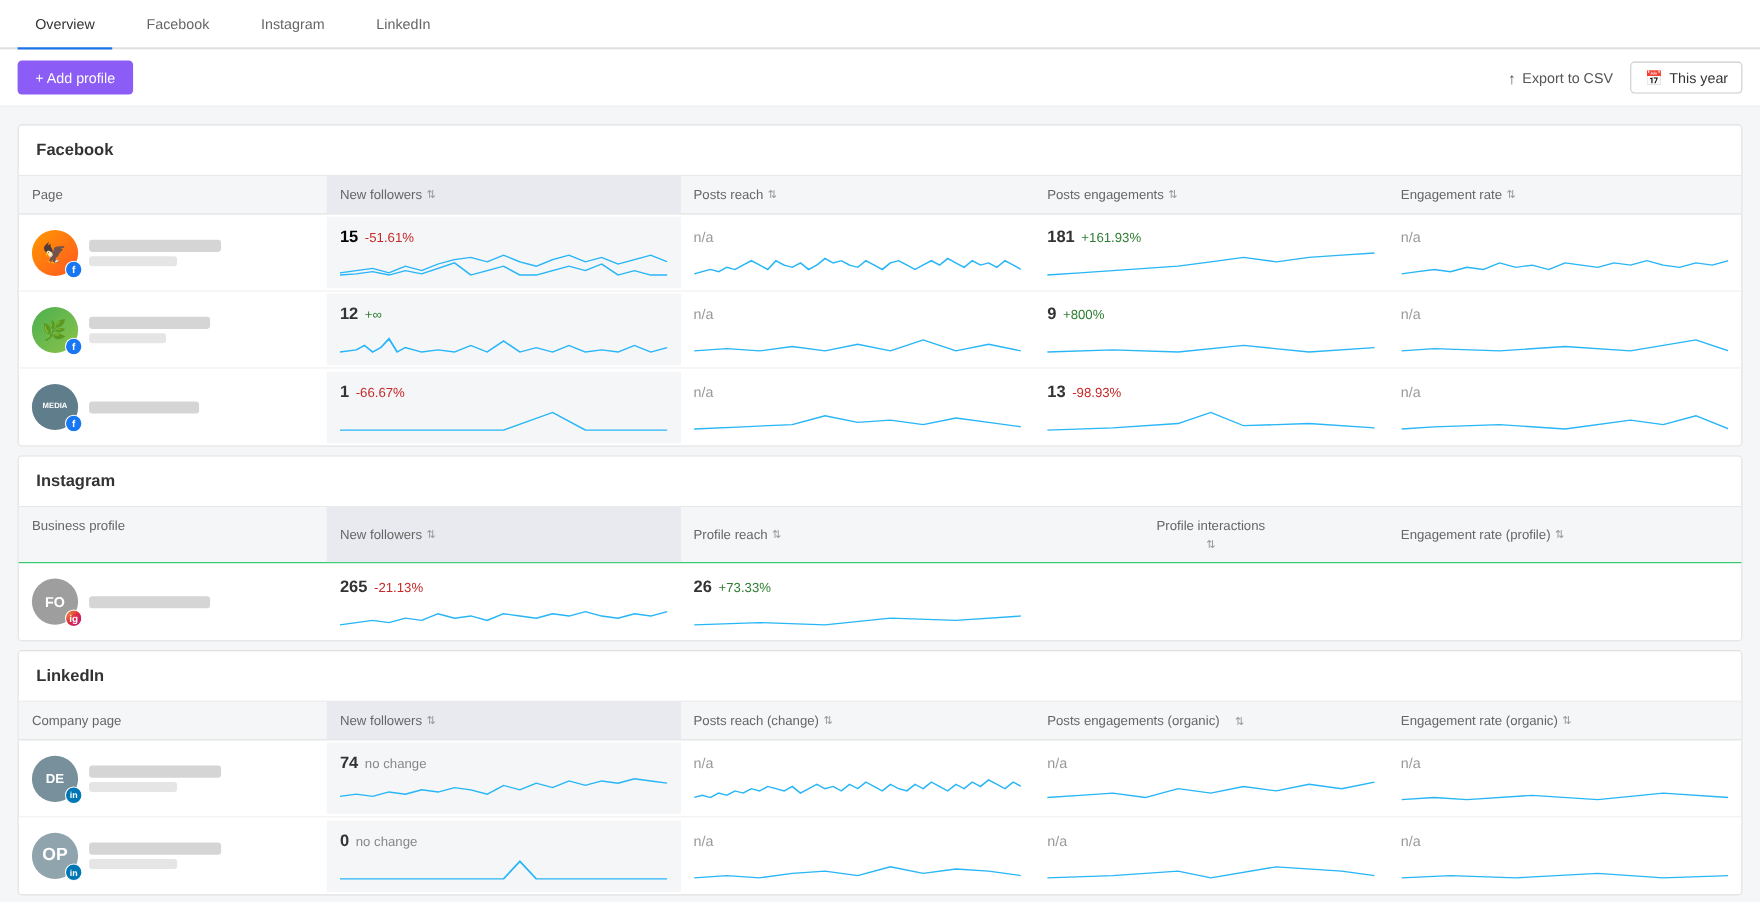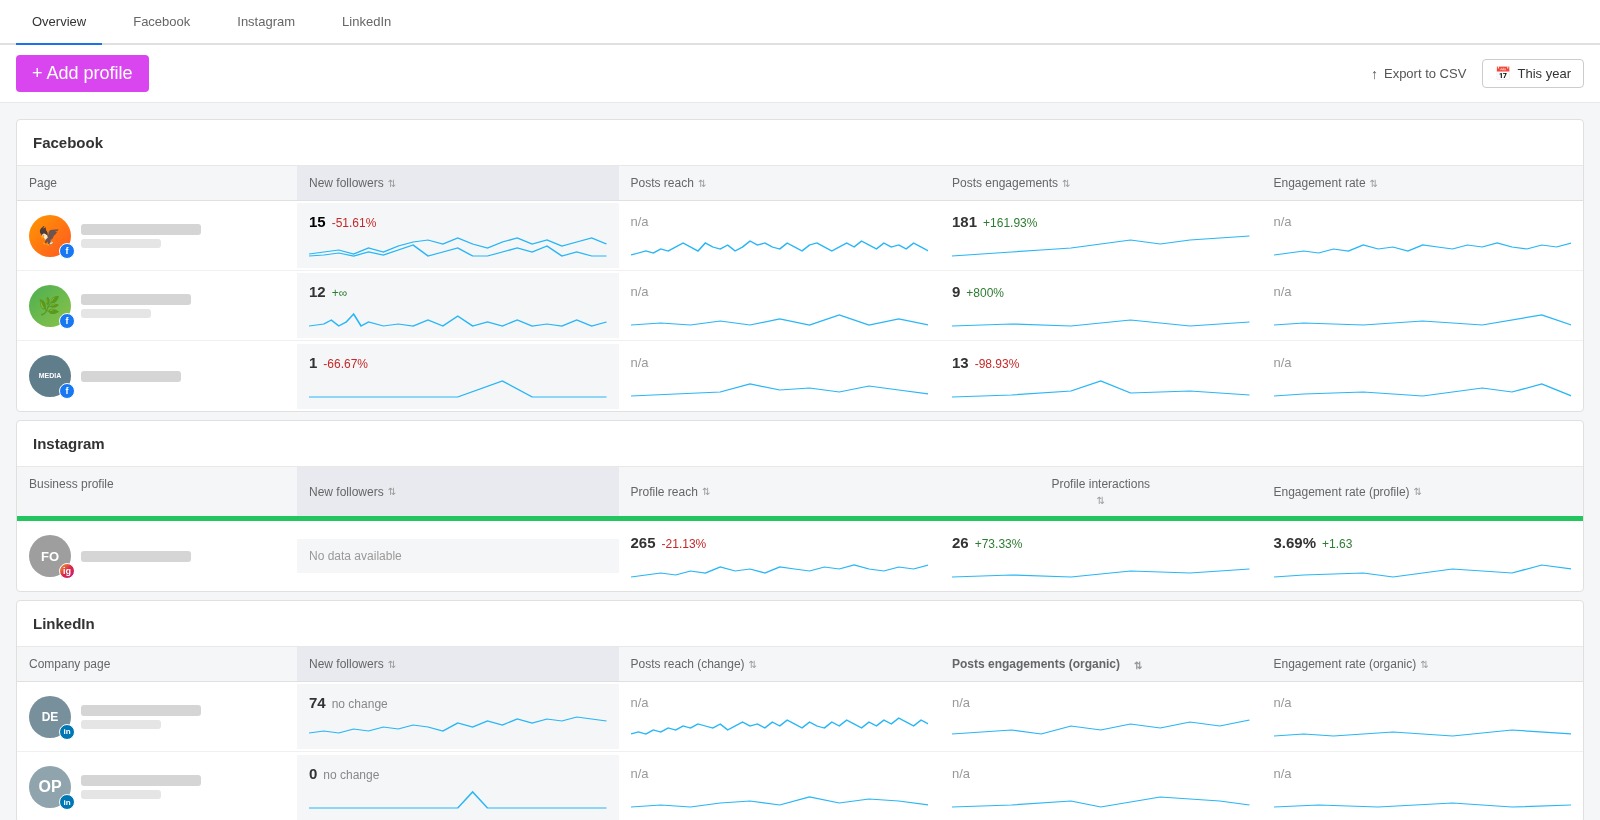--- a/index.html
+++ b/index.html
@@ -14,21 +14,21 @@
 <body>
 
 <nav style="background:#fff; border-bottom:2px solid #e0e0e0; padding:0 16px; display:flex; align-items:center; gap:15px;">
   <a class="top-nav-item active" href="#" style="padding:14px 16px; font-size:13px; color:#333; text-decoration:none; border-bottom:2px solid #1a73e8; font-weight:500; margin-bottom:-2px;">Overview</a>
   <a class="top-nav-item" href="#" style="padding:14px 16px; font-size:13px; color:#666; text-decoration:none;">Facebook</a>
   <a class="top-nav-item" href="#" style="padding:14px 16px; font-size:13px; color:#666; text-decoration:none;">Instagram</a>
   <a class="top-nav-item" href="#" style="padding:14px 16px; font-size:13px; color:#666; text-decoration:none;">LinkedIn</a>
 </nav>
 
 <div style="background:#fff; padding:10px 16px; display:flex; align-items:center; justify-content:space-between; border-bottom:1px solid #e8e8e8;">
-  <button style="background:#d946ef; color:#fff; border:none; border-radius:4px; padding:8px 16px; font-size:18px; cursor:pointer; display:flex; align-items:center; gap:6px;">+ Add profile</button>
+  <button style="background:#8b5cf6; color:#fff; border:none; border-radius:4px; padding:8px 16px; font-size:13px; cursor:pointer; display:flex; align-items:center; gap:6px;">+ Add profile</button>
   <div style="display:flex; align-items:center; gap:16px;">
     <button style="background:none; border:none; cursor:pointer; font-size:13px; color:#555; display:flex; align-items:center; gap:6px;">
       <span style="font-size:14px;">↑</span>
       <span>Export to CSV</span>
     </button>
     <button style="background:none; border:1px solid #ccc; border-radius:4px; padding:6px 12px; font-size:13px; cursor:pointer; display:flex; align-items:center; gap:6px; color:#333;">
       <span>📅</span>
       <span>This year</span>
     </button>
   </div>
@@ -187,21 +187,21 @@
         <svg class="sparkline" viewBox="0 0 200 28" preserveAspectRatio="none">
           <polyline points="0,26 20,24 60,22 100,26 140,18 160,22 180,14 200,26" fill="none" stroke="#29b6f6" stroke-width="1.2"></polyline>
         </svg>
       </div>
     </div>
   </div>
 
   <div style="background:#fff; border:1px solid #e0e0e0; border-radius:4px; margin-bottom:8px;">
     <div style="font-size:15px; font-weight:600; padding:14px 16px; border-bottom:1px solid #e8e8e8;">Instagram</div>
 
-    <div style="display:grid; grid-template-columns:280px 1fr 1fr 1fr 1fr; background:#f5f6f8; border-bottom:5px solid #22c55e;">
+    <div style="display:grid; grid-template-columns:280px 1fr 1fr 1fr 1fr; background:#f5f6f8; border-bottom:1px solid #22c55e;">
       <div style="padding:10px 12px; font-size:12px; color:#666; font-weight:500;">Business profile</div>
       <div style="padding:10px 12px; font-size:12px; color:#666; font-weight:500; background:#e8eaf0; display:flex; align-items:center; gap:4px; cursor:pointer;">
         <span>New followers</span>
         <span style="font-size:10px; color:#999;">⇅</span>
       </div>
       <div style="padding:10px 12px; font-size:12px; color:#666; font-weight:500; display:flex; align-items:center; gap:4px; cursor:pointer;">
         <span>Profile reach</span>
         <span style="font-size:10px; color:#999;">⇅</span>
       </div>
       <div style="padding:10px 12px; font-size:12px; color:#666; font-weight:500; display:flex; align-items:center; gap:4px; cursor:pointer;flex-direction:column;">
@@ -217,67 +217,55 @@
     <div style="display:grid; grid-template-columns:280px 1fr 1fr 1fr 1fr; align-items:center; min-height:70px;">
       <div style="display:flex; align-items:center; gap:10px; padding:10px 12px;">
         <div style="position:relative; flex-shrink:0;">
           <div style="width:42px; height:42px; border-radius:50%; background:#9e9e9e; display:flex; align-items:center; justify-content:center; font-size:13px; font-weight:600; color:#fff;">FO</div>
           <div style="position:absolute; bottom:-2px; right:-4px; width:16px; height:16px; border-radius:50%; background:linear-gradient(135deg,#f09433,#e6683c,#dc2743,#cc2366,#bc1888); display:flex; align-items:center; justify-content:center; font-size:9px; font-weight:bold; color:#fff; border:1px solid #fff;">ig</div>
         </div>
         <div style="display:flex; flex-direction:column; gap:4px;">
           <div style="width:110px; height:11px; background:#d5d5d5; border-radius:3px;"></div>
         </div>
       </div>
-      <div style="padding:10px 12px; background:#f5f6f8;">
-        <div style="color:#999; font-size:12px;">No data available</div>
-      </div>
       <div style="padding:10px 12px;">
         <div style="display:flex; align-items:baseline; gap:6px;">
           <span style="font-size:15px; font-weight:600; color:#333;">265</span>
           <span style="font-size:12px; color:#c62828;">-21.13%</span>
         </div>
         <svg class="sparkline" viewBox="0 0 200 28" preserveAspectRatio="none">
           <polyline points="0,26 10,24 20,22 30,24 40,20 50,22 60,16 70,20 80,18 90,22 100,16 110,18 120,20 130,16 140,18 150,14 160,18 170,20 180,16 190,18 200,14" fill="none" stroke="#29b6f6" stroke-width="1.2"></polyline>
         </svg>
       </div>
       <div style="padding:10px 12px;">
         <div style="display:flex; align-items:baseline; gap:6px;">
           <span style="font-size:15px; font-weight:600; color:#333;">26</span>
           <span style="font-size:12px; color:#2e7d32;">+73.33%</span>
         </div>
         <svg class="sparkline" viewBox="0 0 200 28" preserveAspectRatio="none">
           <polyline points="0,26 40,24 80,26 120,20 160,22 200,18" fill="none" stroke="#29b6f6" stroke-width="1.2"></polyline>
-        </svg>
-      </div>
-      <div style="padding:10px 12px;">
-        <div style="display:flex; align-items:baseline; gap:6px;">
-          <span style="font-size:15px; font-weight:600; color:#333;">3.69%</span>
-          <span style="font-size:12px; color:#2e7d32;">+1.63</span>
-        </div>
-        <svg class="sparkline" viewBox="0 0 200 28" preserveAspectRatio="none">
-          <polyline points="0,26 20,24 60,22 80,26 120,18 160,22 180,14 200,18" fill="none" stroke="#29b6f6" stroke-width="1.2"></polyline>
         </svg>
       </div>
     </div>
   </div>
 
   <div style="background:#fff; border:1px solid #e0e0e0; border-radius:4px; margin-bottom:8px;">
     <div style="font-size:15px; font-weight:600; padding:14px 16px; border-bottom:1px solid #e8e8e8;">LinkedIn</div>
 
     <div style="display:grid; grid-template-columns:280px 1fr 1fr 1fr 1fr; background:#f5f6f8; border-bottom:1px solid #e0e0e0;">
       <div style="padding:10px 12px; font-size:12px; color:#666; font-weight:500;">Company page</div>
       <div style="padding:10px 12px; font-size:12px; color:#666; font-weight:500; background:#e8eaf0; display:flex; align-items:center; gap:4px; cursor:pointer;">
         <span>New followers</span>
         <span style="font-size:10px; color:#999;">⇅</span>
       </div>
       <div style="padding:10px 12px; font-size:12px; color:#666; font-weight:500; display:flex; align-items:center; gap:4px; cursor:pointer;">
         <span>Posts reach (change)</span>
         <span style="font-size:10px; color:#999;">⇅</span>
       </div>
-      <div style="padding:10px 12px; font-size:12px; color:#666; font-weight:700; display:flex; align-items:flex-end; gap:14px; cursor:pointer;">
+      <div style="padding:10px 12px; font-size:12px; color:#666; font-weight:400; display:flex; align-items:flex-end; gap:14px; cursor:pointer;">
         <span>Posts engagements (organic)</span>
         <span style="font-size:10px; color:#999;">⇅</span>
       </div>
       <div style="padding:10px 12px; font-size:12px; color:#666; font-weight:500; display:flex; align-items:center; gap:4px; cursor:pointer;">
         <span>Engagement rate (organic)</span>
         <span style="font-size:10px; color:#999;">⇅</span>
       </div>
     </div>
 
     <div style="display:grid; grid-template-columns:280px 1fr 1fr 1fr 1fr; border-bottom:1px solid #f0f0f0; align-items:center; min-height:70px;">

